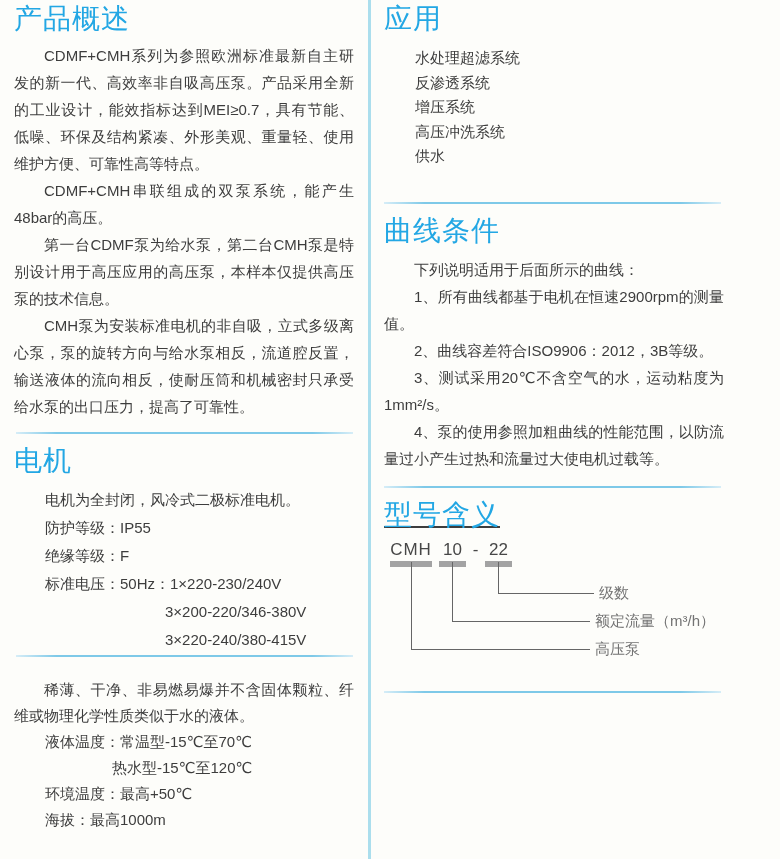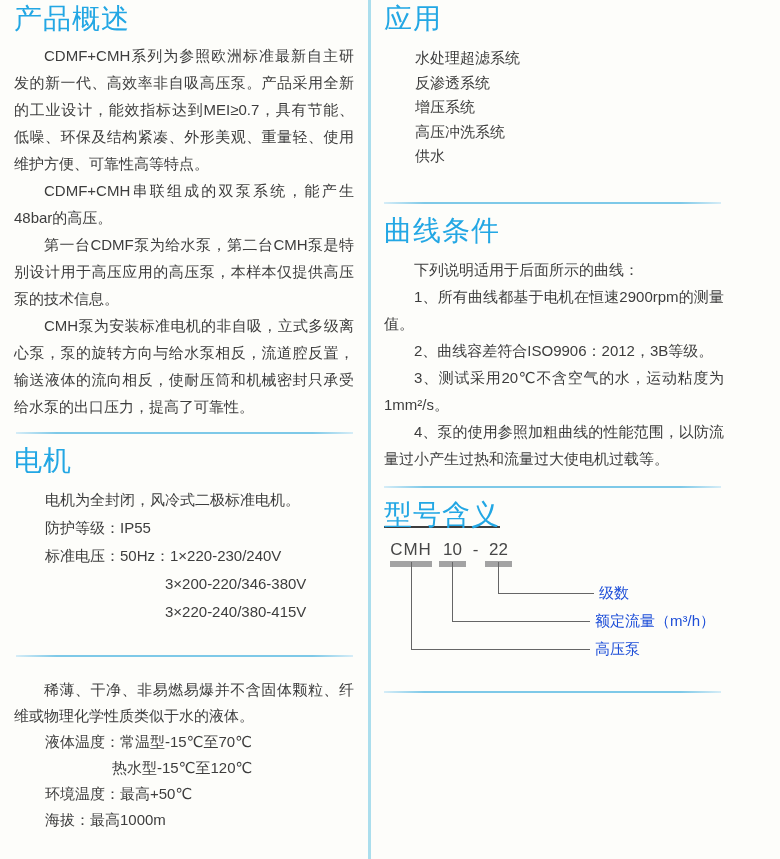--- a/index.html
+++ b/index.html
@@ -101,21 +101,21 @@
     border-left: 1px solid #666;
     border-bottom: 1px solid #666;
   }
   .c-stages { left: 114px; top: 22px; width: 95px;  height: 31px; }
   .c-flow   { left: 68px;  top: 22px; width: 137px; height: 59px; }
   .c-pump   { left: 27px;  top: 22px; width: 178px; height: 87px; }
 
   .dlabel {
     position: absolute;
     font-size: 15px;
-    color: #1d4ed8;
+    color: #737373;
     white-space: nowrap;
   }
   .l-stages { left: 215px; top: 44px; }
   .l-flow   { left: 211px; top: 72px; }
   .l-pump   { left: 211px; top: 100px; }
 
   
   .pos-overview  { top: 2px; }
   .pos-div-l1    { top: 432px; }
   .pos-motor     { top: 444px; }
@@ -145,20 +145,21 @@
     </div>
   </section>
 
   <div class="h-divider h-left pos-div-l1"></div>
 
   <section class="sec left pos-motor">
     <h1 class="sec-title">电机</h1>
     <div class="block motor-block">
       <div class="line">电机为全封闭，风冷式二极标准电机。</div>
       <div class="line">防护等级：IP55</div>
+      <div class="line">绝缘等级：F</div>
       <div class="line">标准电压：50Hz：1×220-230/240V</div>
       <div class="line cont-voltage">3×200-220/346-380V</div>
       <div class="line cont-voltage">3×220-240/380-415V</div>
     </div>
   </section>
 
   <div class="h-divider h-left pos-div-l2"></div>
 
   <section class="sec left pos-operating">
     <p class="para operating-intro">稀薄、干净、非易燃易爆并不含固体颗粒、纤维或物理化学性质类似于水的液体。</p>

